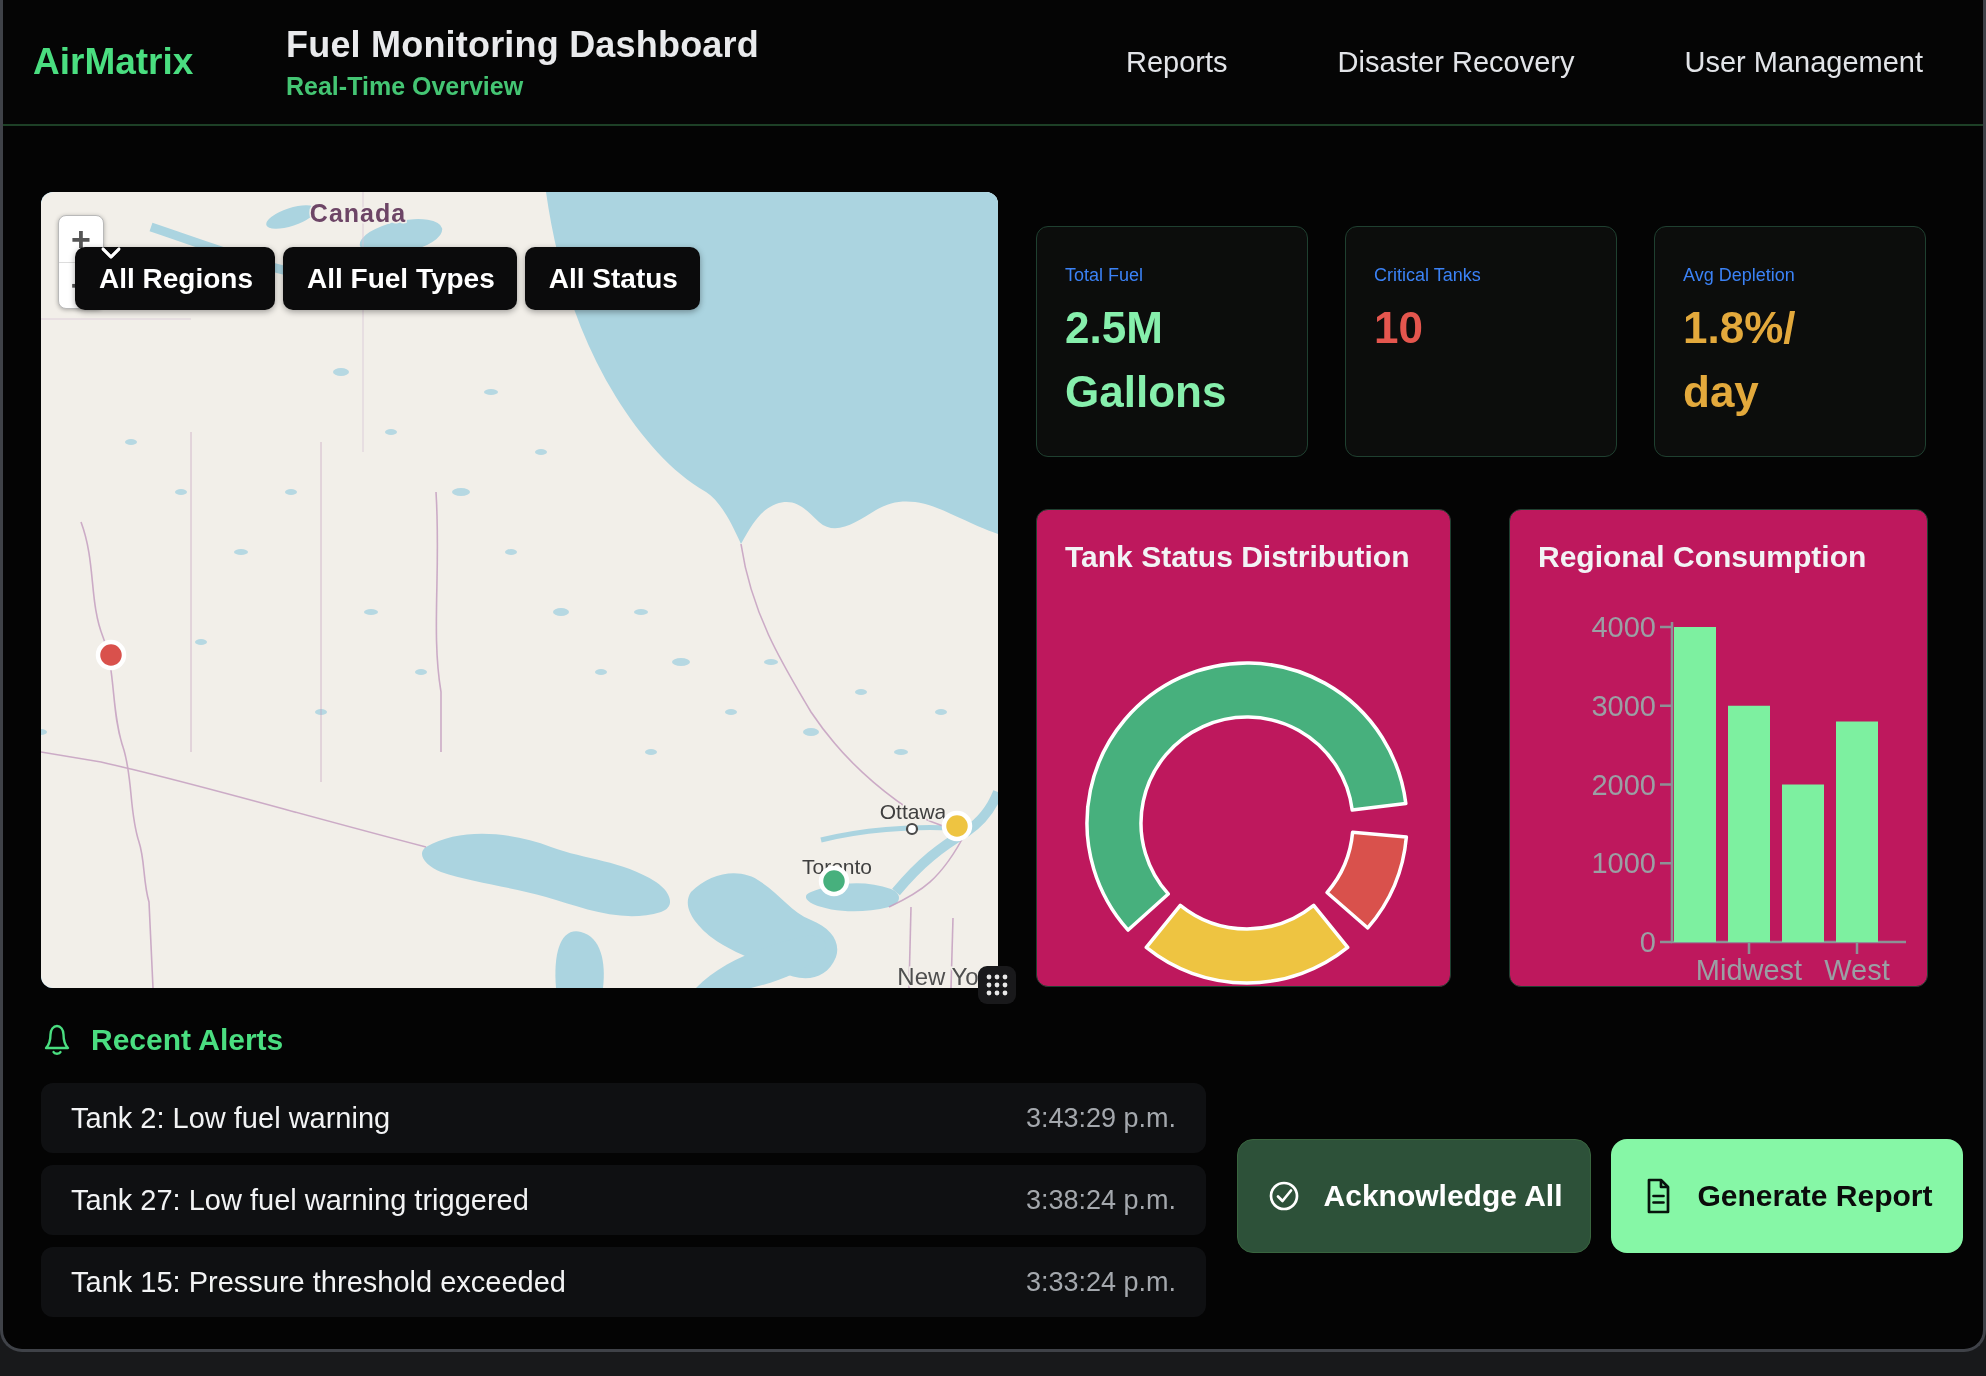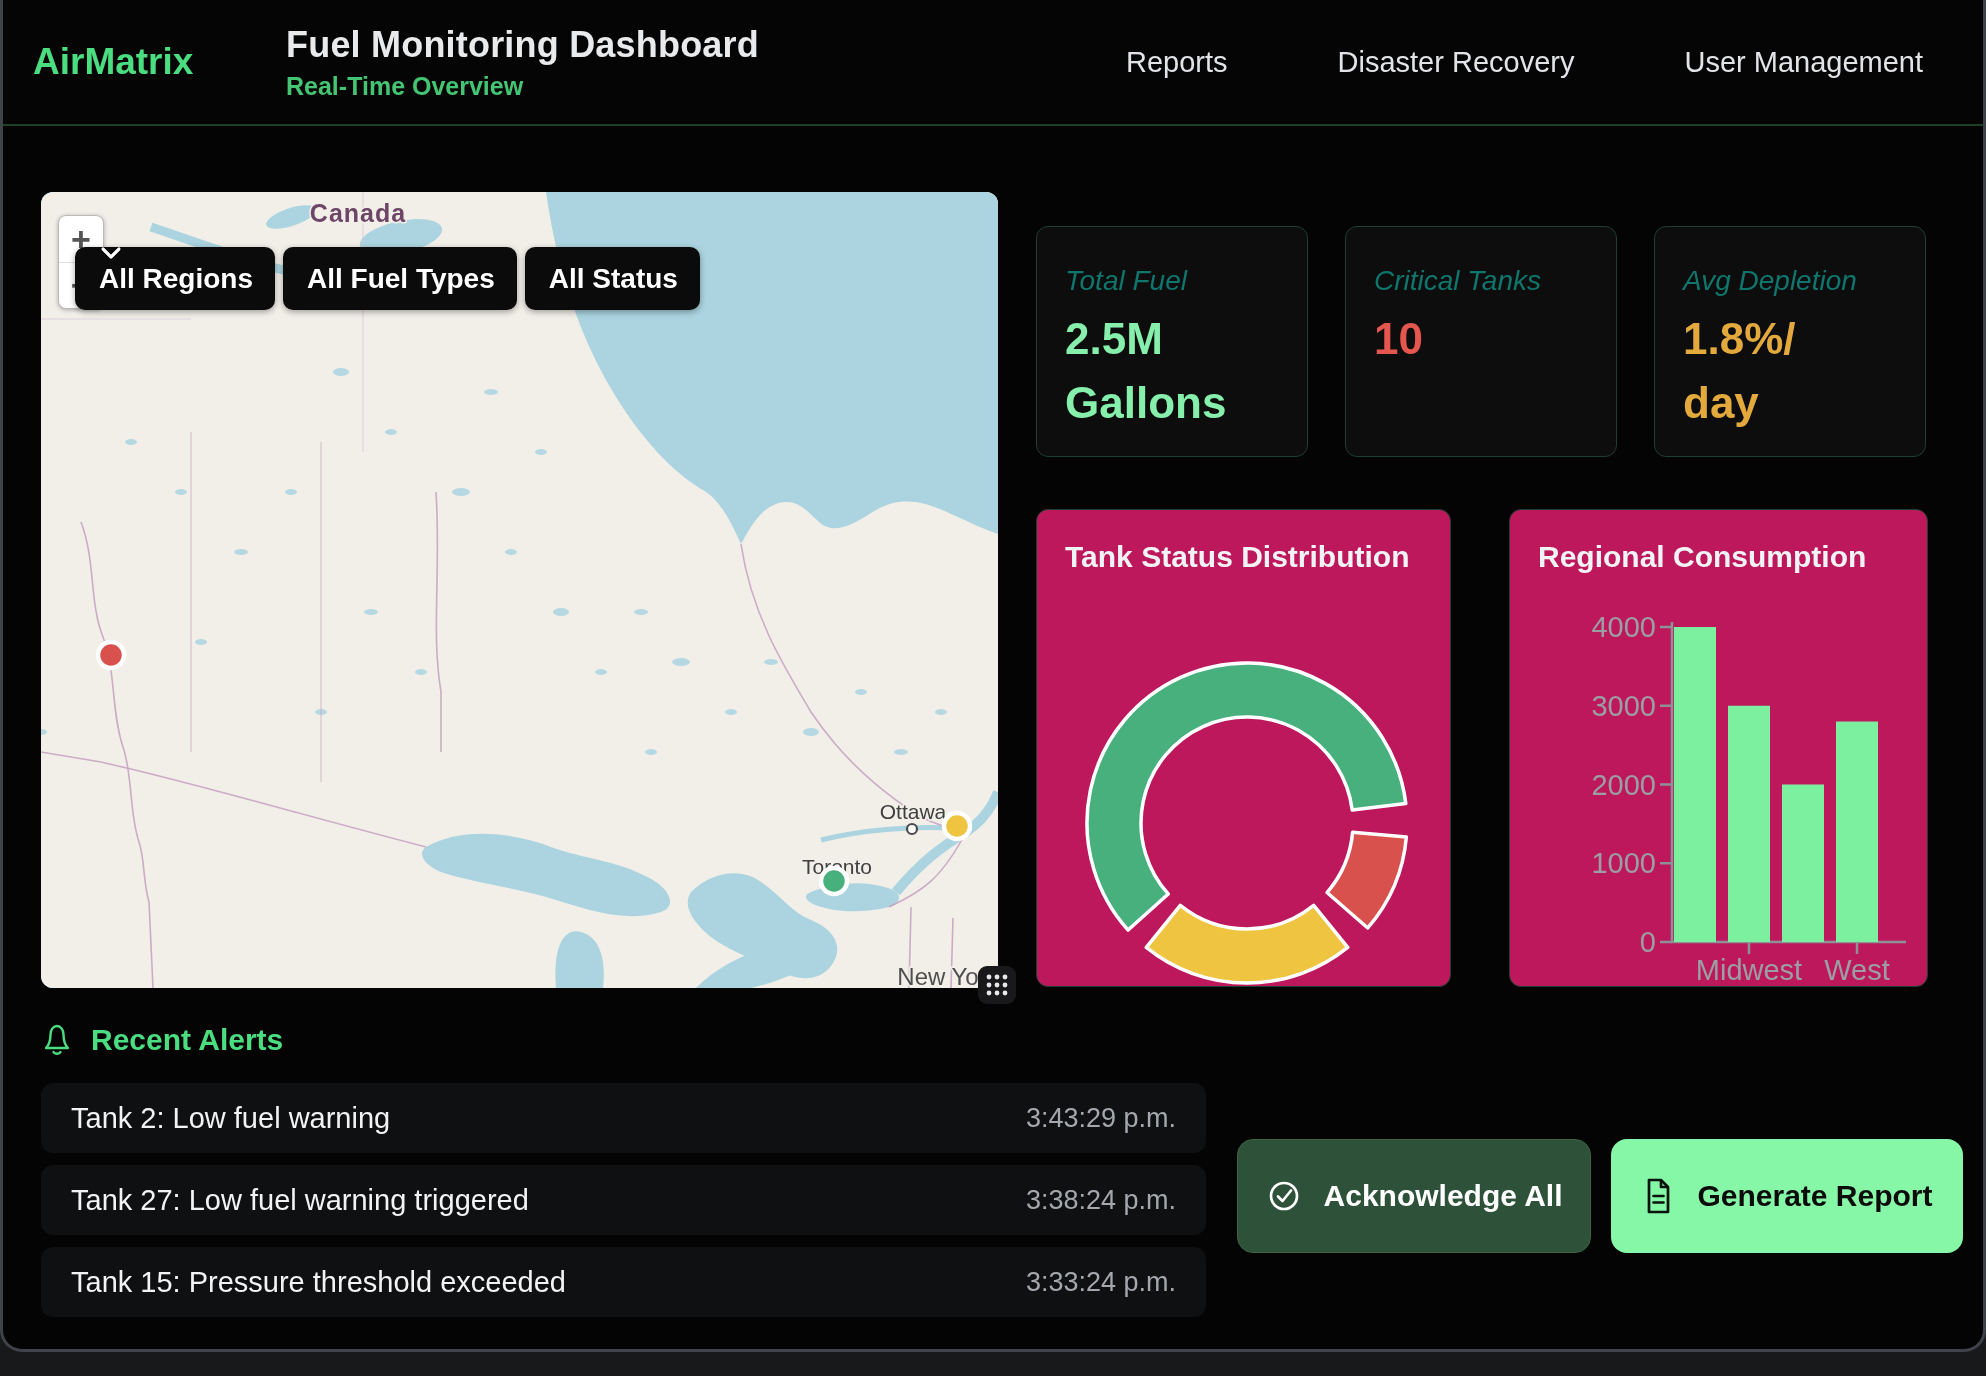--- a/index.html
+++ b/index.html
@@ -32,21 +32,21 @@
           justify-content:space-between;padding:0 22px 0 24px;color:#fff;font-size:28px;font-weight:bold;
           cursor:pointer;box-shadow:0 2px 6px rgba(0,0,0,.35);}
   .filter svg{margin-left:26px;}
   .drag-handle{position:absolute;left:975px;top:966px;width:38px;height:38px;background:#19191b;
                border-radius:9px;display:flex;align-items:center;justify-content:center;z-index:3;}
 
   
   .stats-row{position:absolute;left:1033px;top:226px;display:flex;gap:37px;}
   .stat-card{width:272px;height:231px;background:#0c0d0c;border:1.5px solid #1f4030;border-radius:12px;
              padding:38px 28px 0 28px;}
-  .stat-label{font-size:28px;color:#0f766e;margin-bottom:10px;font-style:italic;}
+  .stat-label{font-size:18px;color:#3b82f6;margin-bottom:10px;}
   .stat-line{font-size:44px;font-weight:bold;line-height:1.45;}
 
   
   .chart-card{position:absolute;top:509px;height:478px;background:#be185d;border:1.5px solid #1f4030;
               border-radius:12px;overflow:hidden;}
   #donut-card{left:1033px;width:415px;}
   #bar-card{left:1506px;width:419px;}
   .chart-title{position:absolute;left:28px;top:30px;font-size:30px;font-weight:bold;color:#f2f3f5;z-index:1;}
   .chart-card svg{position:absolute;left:0;top:0;}
 

